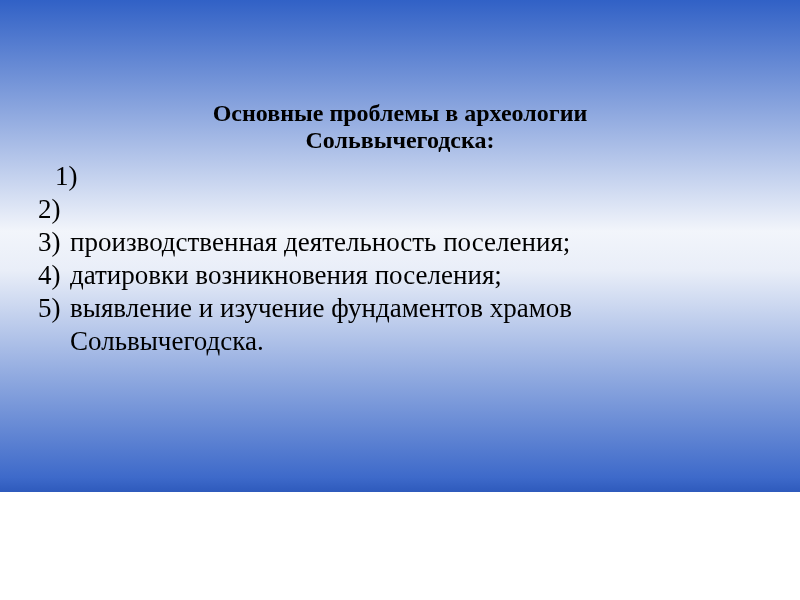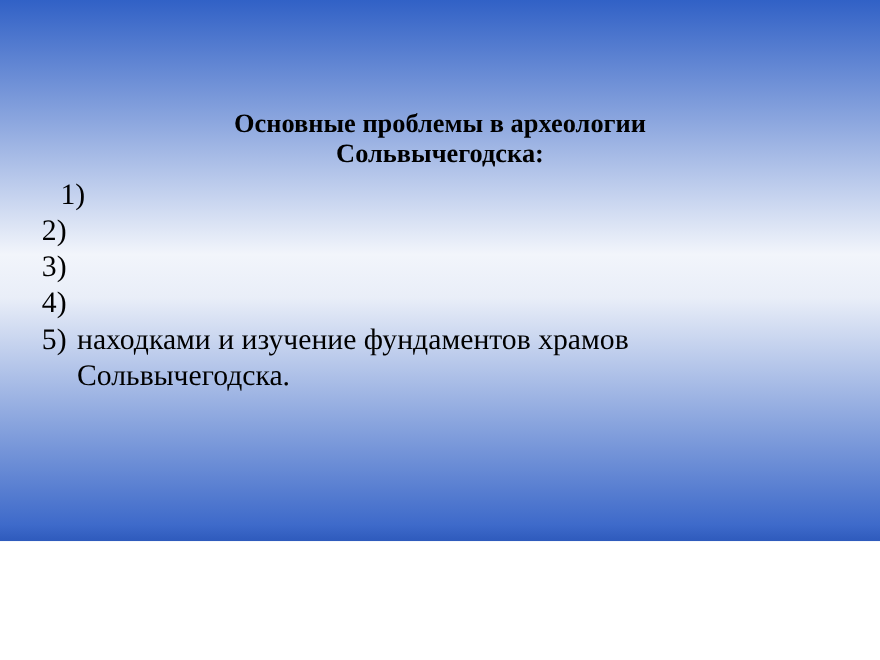--- a/index.html
+++ b/index.html
@@ -63,23 +63,25 @@
 
   <div class="list">
     <div class="item first">
       <span class="num">1)</span>
     </div>
     <div class="item">
       <span class="num">2)</span>
     </div>
     <div class="item">
       <span class="num">3)</span>
+      <span class="txt">производственная деятельность поселения;</span>
     </div>
     <div class="item">
       <span class="num">4)</span>
+      <span class="txt">датировки возникновения поселения;</span>
     </div>
     <div class="item">
       <span class="num">5)</span>
-      <span class="txt">находками и изучение фундаментов храмов
+      <span class="txt">выявление и изучение фундаментов храмов
 Сольвычегодска.</span>
     </div>
   </div>
 </div>
 
 </body></html>

